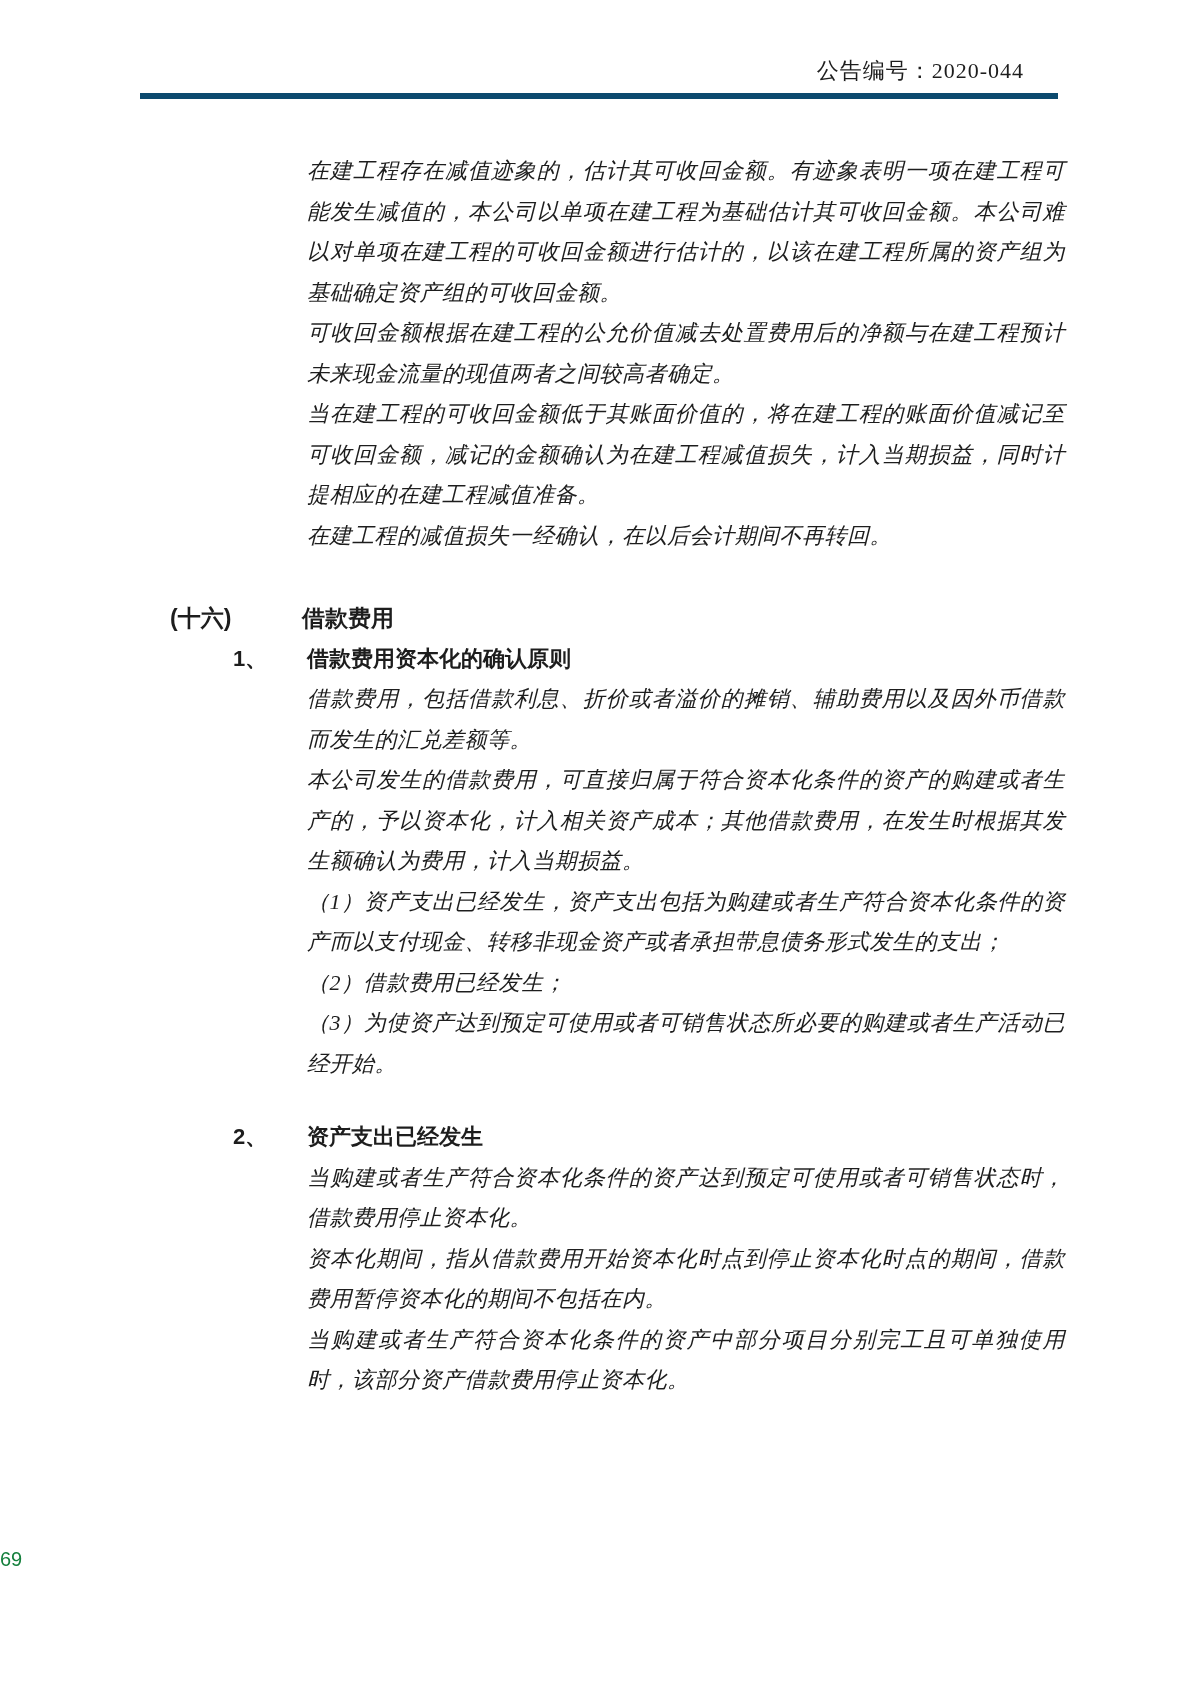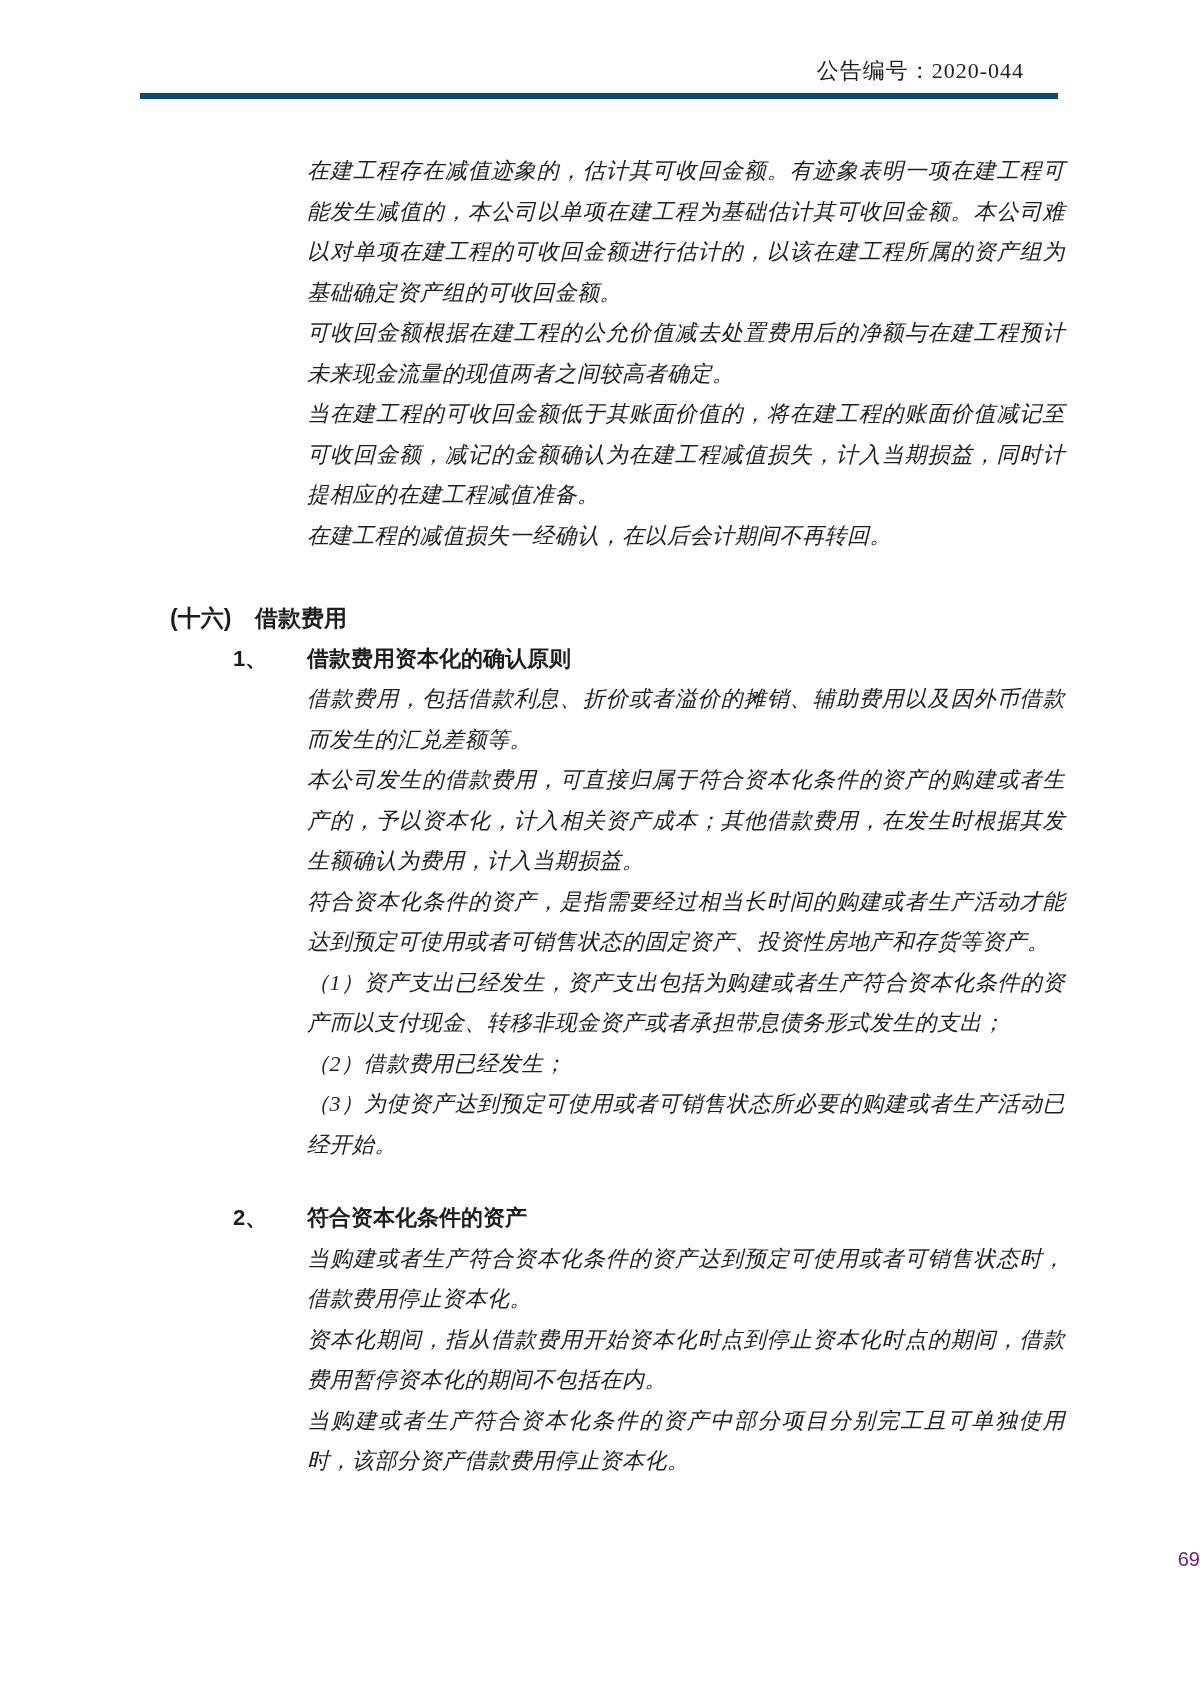--- a/index.html
+++ b/index.html
@@ -36,41 +36,42 @@
     letter-spacing:0.5px;
     font-style:italic;
   }
   .section-heading{
     display:flex;
     margin:42px 0 0 170px;
     font-size:23px;
     line-height:40.5px;
     font-weight:bold;
     font-family:"Liberation Sans","DejaVu Sans",sans-serif;
+    gap:47px;
   }
   .section-heading .sec-num{width:85px;flex:0 0 auto;}
   .sub-heading{
     display:flex;
     margin-left:233px;
     font-size:22px;
     line-height:40.5px;
     font-weight:bold;
     font-family:"Liberation Sans","DejaVu Sans",sans-serif;
   }
   .sub-heading.gap-above{margin-top:33px;}
   .sub-heading .sub-num{width:74px;flex:0 0 auto;}
   
   .page-footer{
     position:absolute;
     left:0;right:0;
     top:1548px;
-    text-align:right;
+    text-align:left;
     font-size:20px;
     font-family:"Liberation Sans","DejaVu Sans",sans-serif;
-    color:#701a75;
+    color:#15803d;
   }
 </style>
 </head>
 <body>
 
 <div class="page">
 
   <div class="doc-header">
     <span class="hdr-text">公告编号：2020-044</span>
   </div>
@@ -87,28 +88,27 @@
       <span>借款费用</span>
     </div>
 
     <div class="sub-heading">
       <span class="sub-num">1、</span>
       <span>借款费用资本化的确认原则</span>
     </div>
 
     <p class="para">借款费用，包括借款利息、折价或者溢价的摊销、辅助费用以及因外币借款而发生的汇兑差额等。</p>
     <p class="para">本公司发生的借款费用，可直接归属于符合资本化条件的资产的购建或者生产的，予以资本化，计入相关资产成本；其他借款费用，在发生时根据其发生额确认为费用，计入当期损益。</p>
-    <p class="para">符合资本化条件的资产，是指需要经过相当长时间的购建或者生产活动才能达到预定可使用或者可销售状态的固定资产、投资性房地产和存货等资产。</p>
     <p class="para">（1）资产支出已经发生，资产支出包括为购建或者生产符合资本化条件的资产而以支付现金、转移非现金资产或者承担带息债务形式发生的支出；</p>
     <p class="para">（2）借款费用已经发生；</p>
     <p class="para">（3）为使资产达到预定可使用或者可销售状态所必要的购建或者生产活动已经开始。</p>
 
     <div class="sub-heading gap-above">
       <span class="sub-num">2、</span>
-      <span>符合资本化条件的资产</span>
+      <span>资产支出已经发生</span>
     </div>
 
     <p class="para">当购建或者生产符合资本化条件的资产达到预定可使用或者可销售状态时，借款费用停止资本化。</p>
     <p class="para">资本化期间，指从借款费用开始资本化时点到停止资本化时点的期间，借款费用暂停资本化的期间不包括在内。</p>
     <p class="para">当购建或者生产符合资本化条件的资产中部分项目分别完工且可单独使用时，该部分资产借款费用停止资本化。</p>
 
   </div>
 
   <div class="page-footer">69</div>
 

